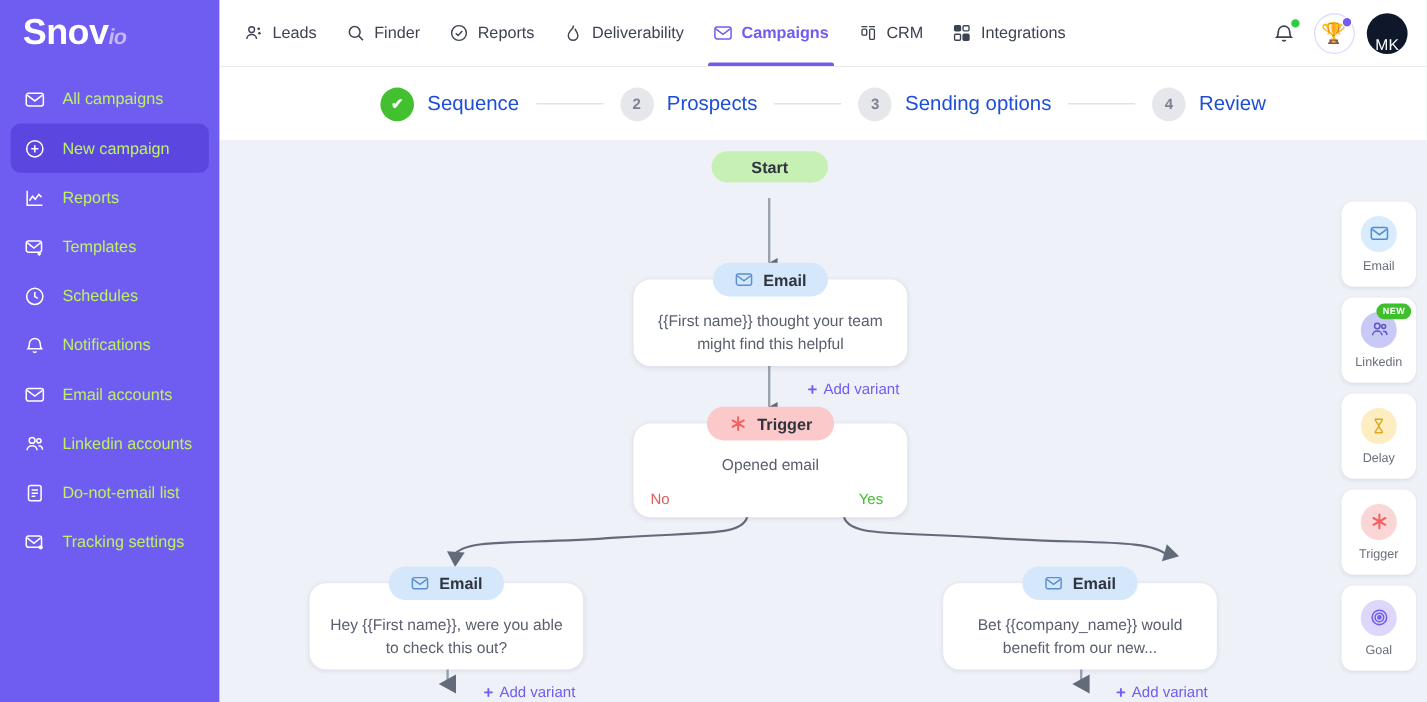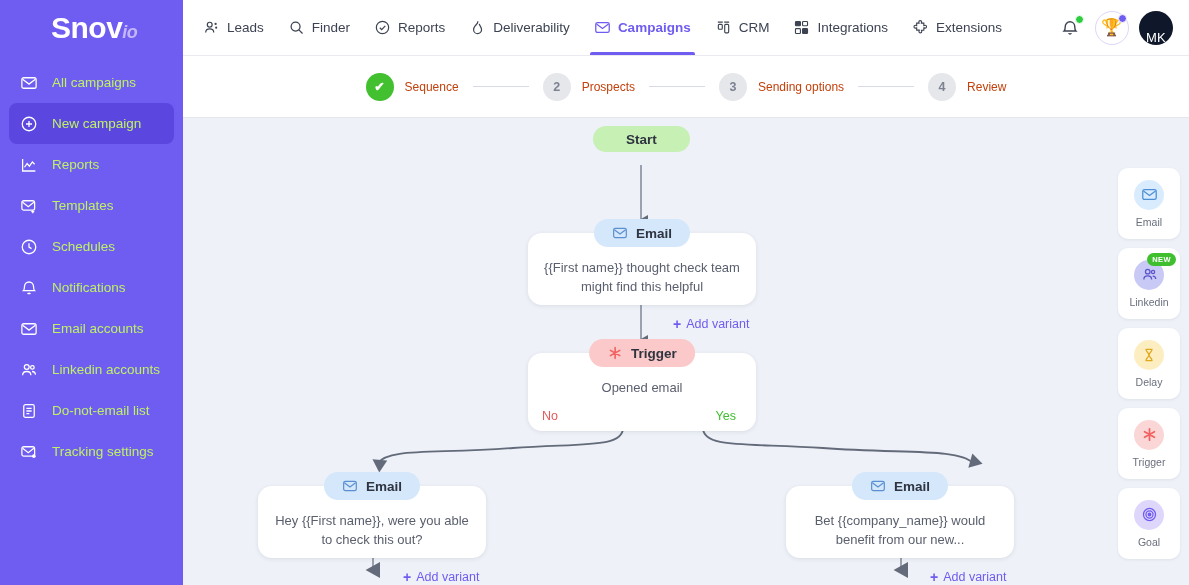--- a/index.html
+++ b/index.html
@@ -19,21 +19,21 @@
     background: #6c5ce7;
     background: #6f5cf0;
     display: flex; flex-direction: column;
   }
   .logo-wrap {
     height: 56px; display: flex; align-items: center;
     padding-left: 19px;
   }
   .logo {
     font-size: 30px; font-weight: bold; color: #ffffff;
-    letter-spacing: -0.5px; line-height: 1; margin-left: 32px;
+    letter-spacing: -0.5px; line-height: 1;
   }
   .logo .suffix { color: #c3b6fb; font-size: 18px; font-style: italic; font-weight: bold;}
   .nav-list { margin-top: 6px; }
   .nav-item {
     display: flex; align-items: center;
     height: 41px; margin: 0 9px;
     padding-left: 10px;
     border-radius: 8px;
     color: #bef264;
     font-size: 13.5px;
@@ -101,21 +101,21 @@
     border-bottom: 1px solid #e4e7ee;
   }
   .step { display: flex; align-items: center; }
   .step-circle {
     width: 28px; height: 28px; border-radius: 50%;
     background: #e6e7eb; color: #7d8291;
     display: flex; align-items: center; justify-content: center;
     font-size: 12.5px; font-weight: bold;
   }
   .step-circle.done { background: #42c030; color: #fff; }
-  .step-label { margin-left: 11px; font-size: 12px; color: #c2410c; }
+  .step-label { margin-left: 11px; font-size: 17px; color: #1d4ed8; }
   .step-line { width: 56px; height: 1px; background: #d8dbe3; margin: 0 14px; }
 
   
   .canvas {
     position: absolute; left: 183px; top: 118px;
     width: 1006px; height: 467px;
     background: #eef1f7;
     overflow: hidden;
   }
   #wires { position: absolute; left: 0; top: 0; width: 1006px; height: 467px; }
@@ -385,28 +385,20 @@
             <svg width="17" height="17" viewBox="0 0 24 24" fill="none" stroke="#3d4352" stroke-width="1.6">
               <rect x="3.5" y="3.5" width="7" height="6" rx="1.2" fill="#3d4352"></rect>
               <rect x="13.5" y="3.5" width="7" height="6" rx="1.2"></rect>
               <rect x="3.5" y="13.5" width="7" height="7" rx="1.2"></rect>
               <rect x="13.5" y="13.5" width="7" height="7" rx="1.2" fill="#3d4352"></rect>
             </svg>
           </span>
         <span>Integrations</span>
       </div>
 
-      <div class="topnav-item">
-        <span class="tn-ico">
-            <svg width="17" height="17" viewBox="0 0 24 24" fill="none" stroke="#3d4352" stroke-width="1.6">
-              <path d="M9.6 4.2a2 2 0 0 1 4 0c0 .8-.5 1.2-.5 1.7h3.6v3.4c.6 0 1-.5 1.8-.5a2 2 0 0 1 0 4c-.8 0-1.2-.5-1.8-.5v3.5h-3.4c0 .6.5 1 .5 1.8a2 2 0 0 1-4 0c0-.8.5-1.2.5-1.8H6.6v-3.4c-.6 0-1 .5-1.8.5a2 2 0 0 1 0-4c.8 0 1.2.5 1.8.5V5.9h3.5c0-.5-.5-.9-.5-1.7z"></path>
-            </svg>
-          </span>
-        <span>Extensions</span>
-      </div>
 
     </div>
 
     <div class="topbar-right">
       <div class="icon-btn">
         <svg width="20" height="20" viewBox="0 0 24 24" fill="none" stroke="#3d4352" stroke-width="1.7">
             <path d="M6.3 10.2a5.7 5.7 0 0 1 11.4 0c0 3.9 1.4 5.3 1.4 5.3H4.9s1.4-1.4 1.4-5.3z"></path>
             <path d="M10.3 18.3a2 2 0 0 0 3.4 0"></path>
           </svg>
         <span class="dot-badge dot-green"></span>
@@ -485,21 +477,21 @@
     <div class="node" style="left:345px; top:115px; width:228px; height:72px;">
       <div class="pill pill-email">
         <span class="pill-ico">
             <svg width="16" height="16" viewBox="0 0 24 24" fill="none" stroke="#5b8fd0" stroke-width="1.8">
               <rect x="2.5" y="5" width="19" height="14" rx="2.5"></rect>
               <path d="M3.5 7.2l8.5 6.3L20.5 7.2"></path>
             </svg>
           </span>
         <span>Email</span>
       </div>
-      <div class="node-body">{{First name}} thought check team might find this helpful</div>
+      <div class="node-body">{{First name}} thought your team might find this helpful</div>
     </div>
     <div class="add-variant" style="left:490px; top:198px;">
       <span class="plus">+</span>
       <span>Add variant</span>
     </div>
 
     <div class="node" style="left:345px; top:235px; width:228px; height:78px;">
       <div class="pill pill-trigger">
         <span class="pill-ico">
             <svg width="16" height="16" viewBox="0 0 24 24" stroke="#f0615f" stroke-width="2.4" stroke-linecap="round">

